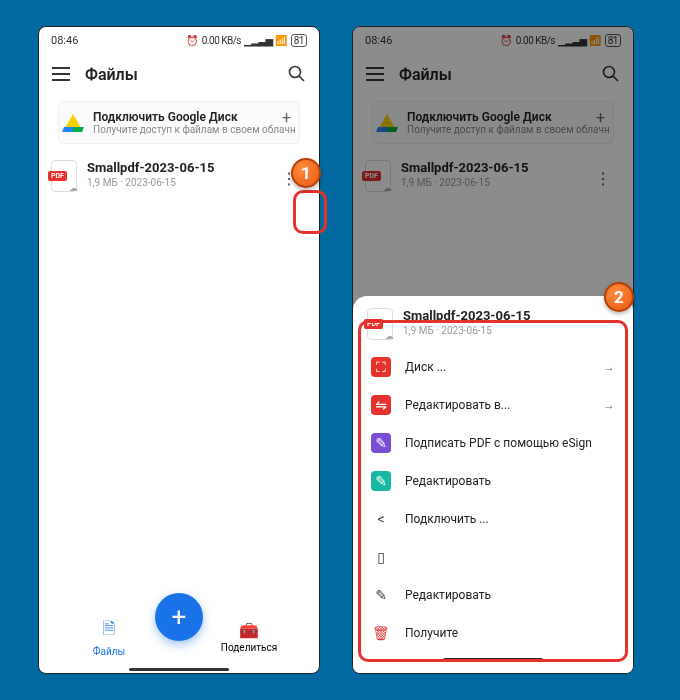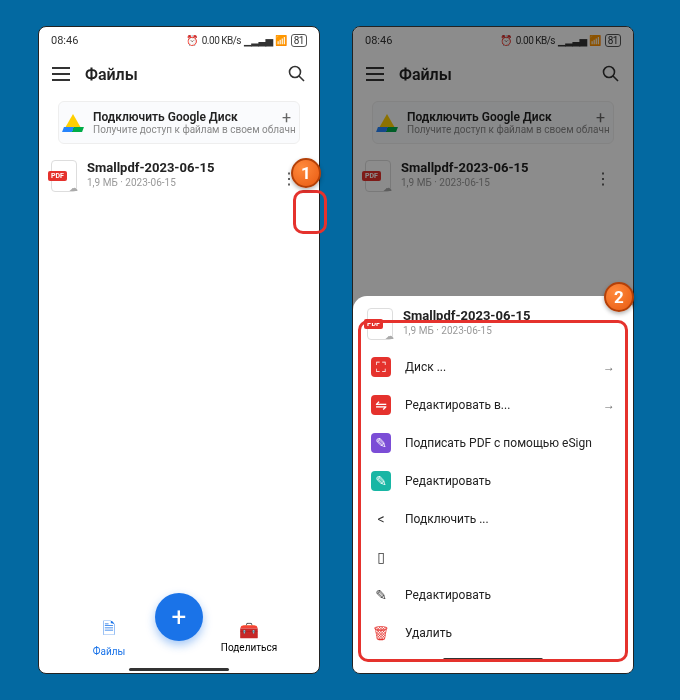--- a/index.html
+++ b/index.html
@@ -201,21 +201,21 @@
           </div>
           <div class="menu-item">
             <span class="mi-ico mi-plain">▯</span>
           </div>
           <div class="menu-item">
             <span class="mi-ico mi-plain">✎</span>
             <span>Редактировать</span>
           </div>
           <div class="menu-item">
             <span class="mi-ico mi-del">🗑</span>
-            <span>Удалить</span>
+            <span>Получите</span>
           </div>
         </div>
       <div class="homebar" style="position:relative;margin:6px auto 0;bottom:auto;left:auto;transform:none"></div>
     </div>
   </div>
   <div class="hl" style="left:358px; top:320px; width:270px; height:342px;"></div>
   <div class="marker" style="left:604px; top:282px;">2</div>
 
 </div>
 

